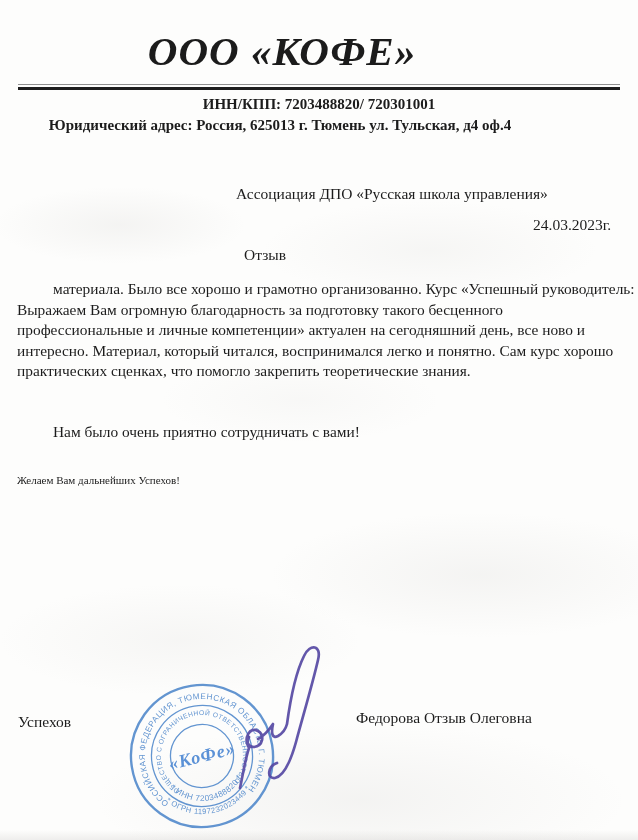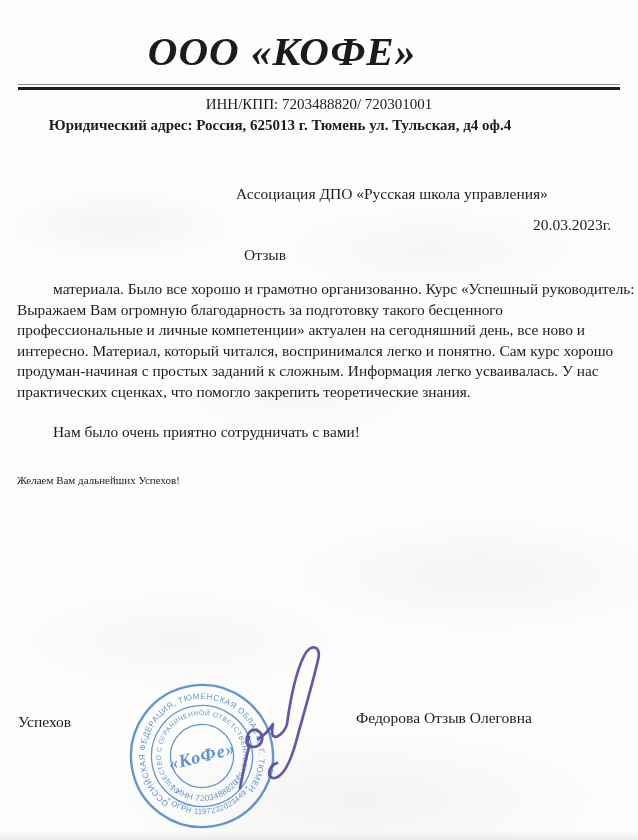--- a/index.html
+++ b/index.html
@@ -33,21 +33,21 @@
     text-align: center;
     font-size: 41px; font-weight: bold; font-style: italic;
     letter-spacing: 1px;
     color: #1b1b1b;
   }
   .head-rule {
     top: 84px; left: 18px; width: 602px; height: 2px;
     border-top: 1px solid #8f8f8f;
     border-bottom: 3px solid #1d1d1d;
   }
-  .inn-line   { top: 96px;  left: 0; width: 638px; text-align: center; font-size: 15px; font-weight: normal; }
+  .inn-line   { top: 96px;  left: 0; width: 638px; text-align: center; font-size: 15px; font-weight: bold; }
   .addr-line  { top: 117px; left: 0; width: 560px; text-align: center; font-size: 15px; font-weight: bold; }
   .recipient  { top: 185px; left: 236px; font-size: 15.5px; }
   .doc-date   { top: 216px; left: 533px; font-size: 15.5px; }
   .doc-title  { top: 246px; left: 244px; font-size: 15.5px; text-align: right; }
   .body-par   { top: 279px; left: 17px; width: 610px; font-size: 15.4px; line-height: 20.6px; }
   .body-par .ln { white-space: nowrap; }
   .body-par .ln:first-child { padding-left: 36px; }
   .closing-ln { top: 423px; left: 53px; font-size: 15.4px; }
   .wish-ln    { top: 474px; left: 17px; font-size: 11px; }
   .director   { top: 713px; left: 18px; font-size: 15.5px; }
@@ -73,29 +73,28 @@
 <div class="page">
 
   <div class="abs company-title">ООО «КОФЕ»</div>
 
   <div class="abs head-rule"></div>
 
   <div class="abs inn-line">ИНН/КПП: 7203488820/ 720301001</div>
   <div class="abs addr-line">Юридический адрес: Россия, 625013 г. Тюмень ул. Тульская, д4 оф.4</div>
 
   <div class="abs recipient">Ассоциация ДПО «Русская школа управления»</div>
-  <div class="abs doc-date">20.03.2023г.</div>
+  <div class="abs doc-date">24.03.2023г.</div>
   <div class="abs doc-title">Отзыв</div>
 
   <div class="abs body-par">
     <div class="ln">материала. Было все хорошо и грамотно организованно. Курс «Успешный руководитель:</div>
     <div class="ln">Выражаем Вам огромную благодарность за подготовку такого бесценного</div>
     <div class="ln">профессиональные и личные компетенции» актуален на сегодняшний день, все ново и</div>
     <div class="ln">интересно. Материал, который читался, воспринимался легко и понятно. Сам курс хорошо</div>
-    <div class="ln">продуман-начиная с простых заданий к сложным. Информация легко усваивалась. У нас</div>
     <div class="ln">практических сценках, что помогло закрепить теоретические знания.</div>
   </div>
 
   <div class="abs closing-ln">Нам было очень приятно сотрудничать с вами!</div>
   <div class="abs wish-ln">Желаем Вам дальнейших Успехов!</div>
 
   <div class="abs director">Успехов</div>
   <div class="abs signer">Федорова Отзыв Олеговна</div>
 
   <div class="abs stamp-wrap">

